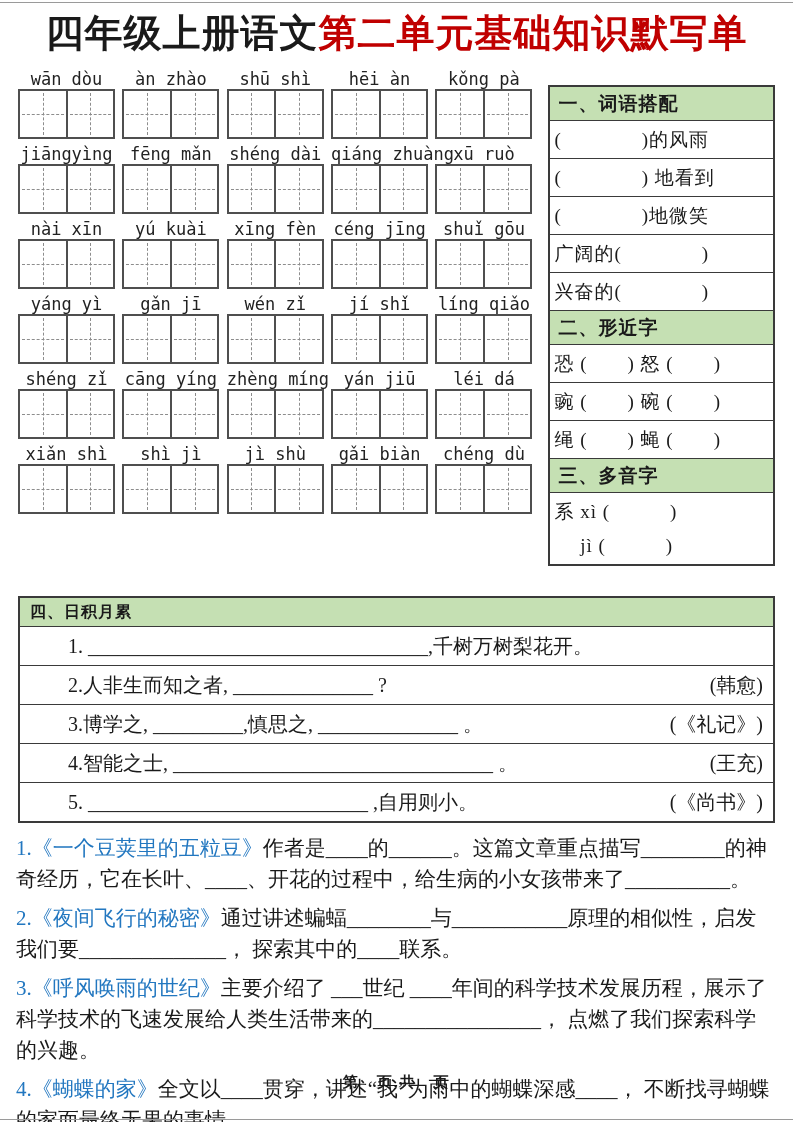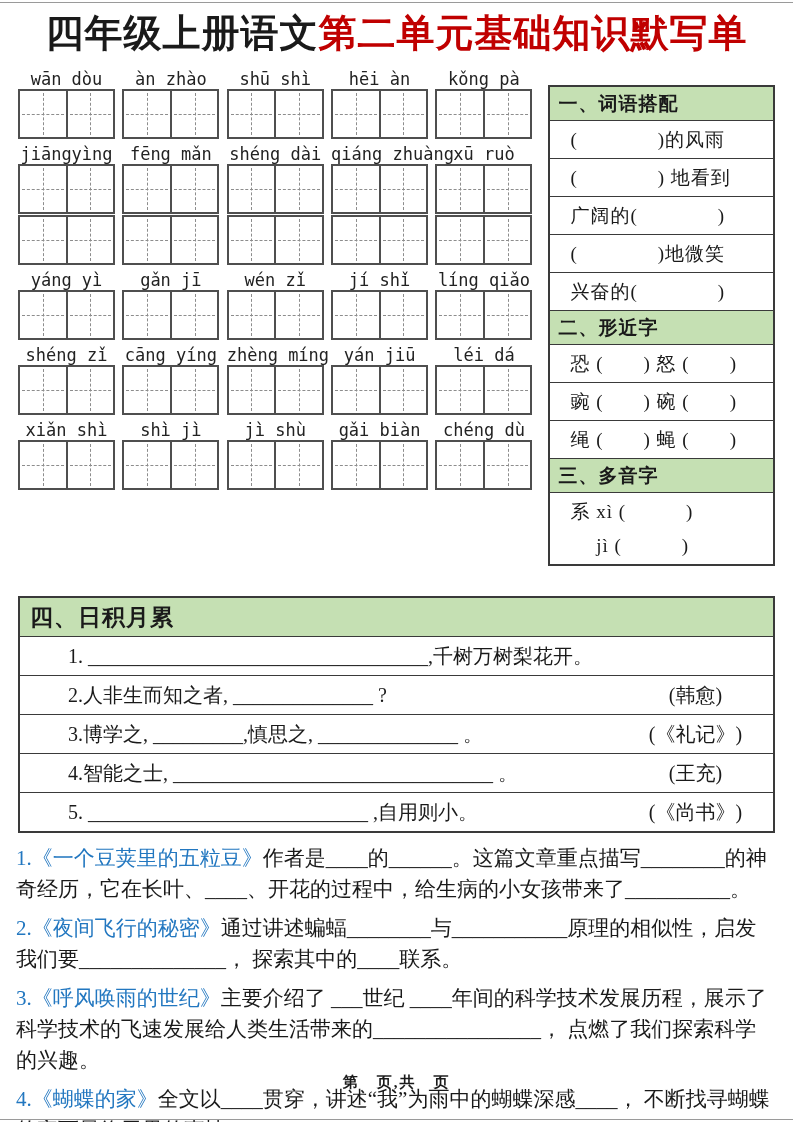--- a/index.html
+++ b/index.html
@@ -87,53 +87,53 @@
   .sb-header{
     background:#c5e0b3;
     font-weight:bold;
     font-size:19px;
     padding:4px 8px 3px 8px;
     border-bottom:1.5px solid #3a3a3a;
     letter-spacing:1px;
   }
   .sb-row{
     font-size:19px;
-    padding:6px 8px 5px 20px;
+    padding:6px 8px 5px 4px;
     border-bottom:1.5px solid #3a3a3a;
     white-space:nowrap;
     letter-spacing:1px;
   }
   .sb-row.no-div{border-bottom:none;padding-bottom:2px;}
   .sidebar > :last-child{border-bottom:none;}
 
   
   .acc-table{
     margin:30px 18px 0 18px;
     border:2px solid #3a3a3a;
     background:#fff;
   }
   .acc-header{
     background:#c5e0b3;
     font-weight:bold;
-    font-size:23px;
+    font-size:16px;
     padding:4px 10px 3px 10px;
     border-bottom:1.5px solid #3a3a3a;
     letter-spacing:1px;
   }
   .acc-row{
     display:flex;
     align-items:baseline;
     font-size:20px;
     padding:6px 10px 5px 48px;
     border-bottom:1.5px solid #3a3a3a;
     white-space:nowrap;
   }
   .acc-row:last-child{border-bottom:none;}
   .acc-text{flex:1;overflow:hidden;}
-  .acc-source{width:135px;text-align:center;flex-shrink:0;}
+  .acc-source{width:135px;text-align:right;flex-shrink:0;}
 
   
   .passages{
     padding:8px 16px 0 16px;
     font-size:21px;
     line-height:31px;
   }
   .passage{margin:2px 0 8px 0;}
   .passage-title{color:#2277c0;}
   .passage-text{color:#1a1a1a;}
@@ -211,20 +211,27 @@
           </div>
           <div class="grid-group">
             <div class="gbox"></div>
             <div class="gbox"></div>
           </div>
           <div class="grid-group">
             <div class="gbox"></div>
             <div class="gbox"></div>
           </div>
         </div>
+        <div class="pinyin-label-row">
+          <div class="pinyin-label">nài xīn</div>
+          <div class="pinyin-label">yú kuài</div>
+          <div class="pinyin-label">xīng fèn</div>
+          <div class="pinyin-label">céng jīng</div>
+          <div class="pinyin-label">shuǐ gōu</div>
+        </div>
         <div class="grid-row">
           <div class="grid-group">
             <div class="gbox"></div>
             <div class="gbox"></div>
           </div>
           <div class="grid-group">
             <div class="gbox"></div>
             <div class="gbox"></div>
           </div>
           <div class="grid-group">
@@ -325,22 +332,22 @@
           <div class="grid-group">
             <div class="gbox"></div>
             <div class="gbox"></div>
           </div>
         </div>
       </div>
     <div class="sidebar">
         <div class="sb-header">一、词语搭配</div>
         <div class="sb-row">(　　　　)的风雨</div>
         <div class="sb-row">(　　　　) 地看到</div>
+        <div class="sb-row">(　　　　)地微笑</div>
         <div class="sb-row">广阔的(　　　　)</div>
-        <div class="sb-row">(　　　　)地微笑</div>
         <div class="sb-row">兴奋的(　　　　)</div>
         <div class="sb-header">二、形近字</div>
         <div class="sb-row">恐 (　　) 怒 (　　)</div>
         <div class="sb-row">豌 (　　) 碗 (　　)</div>
         <div class="sb-row">绳 (　　) 蝇 (　　)</div>
         <div class="sb-header">三、多音字</div>
         <div class="sb-row no-div">系 xì (　　　)</div>
         <div class="sb-row">　 jì (　　　)</div>
       </div>
   </div>

